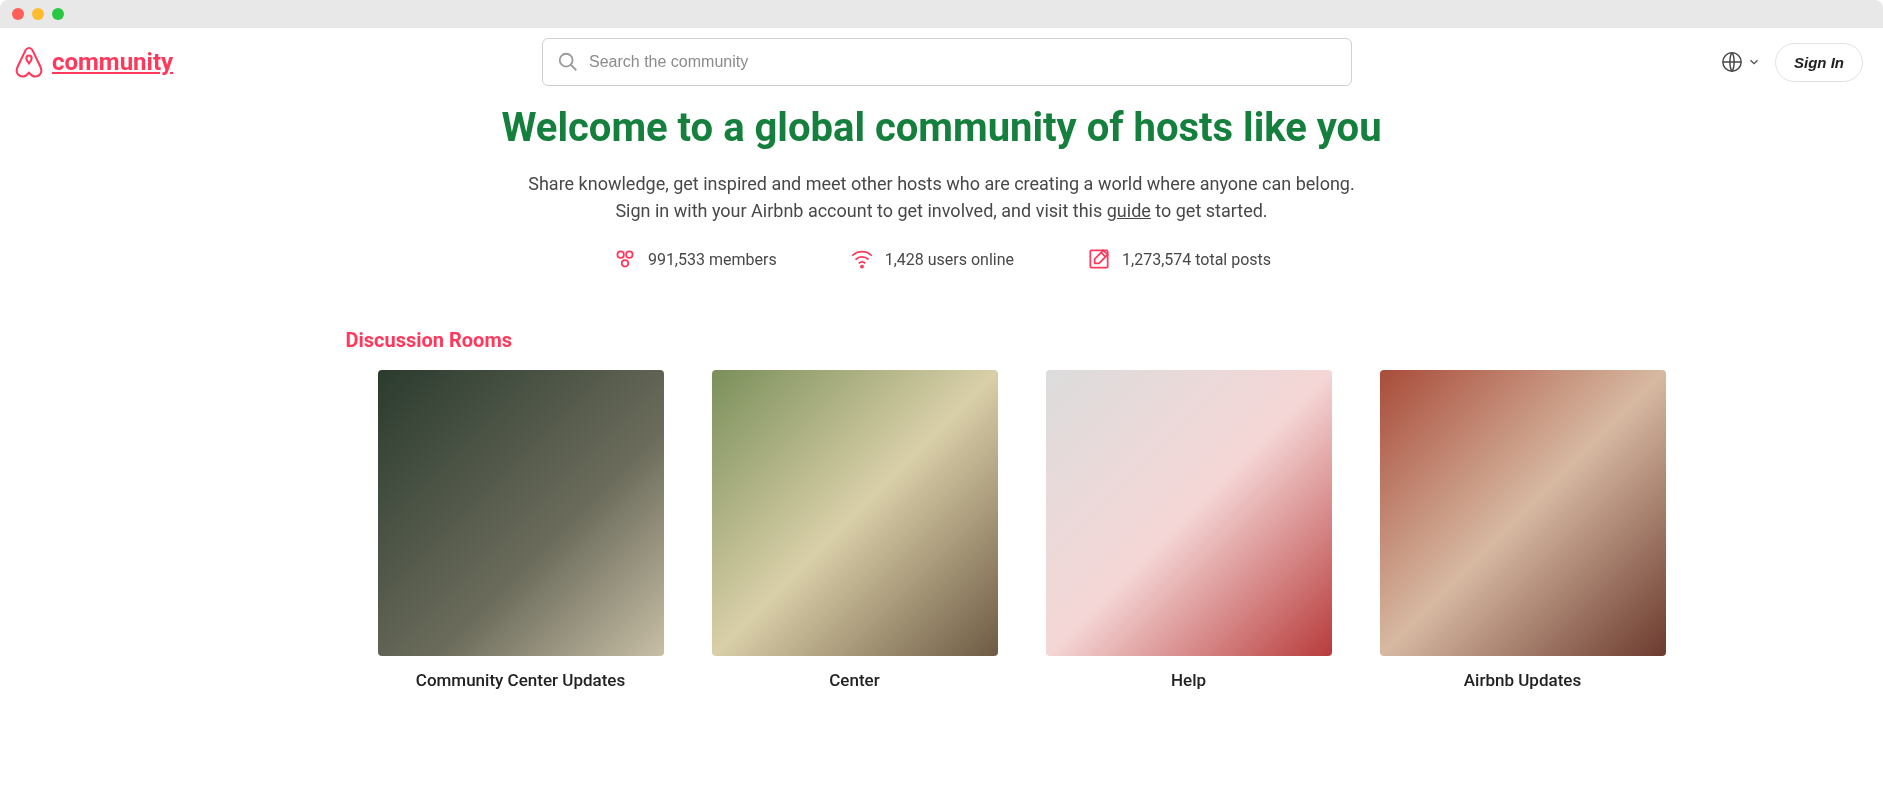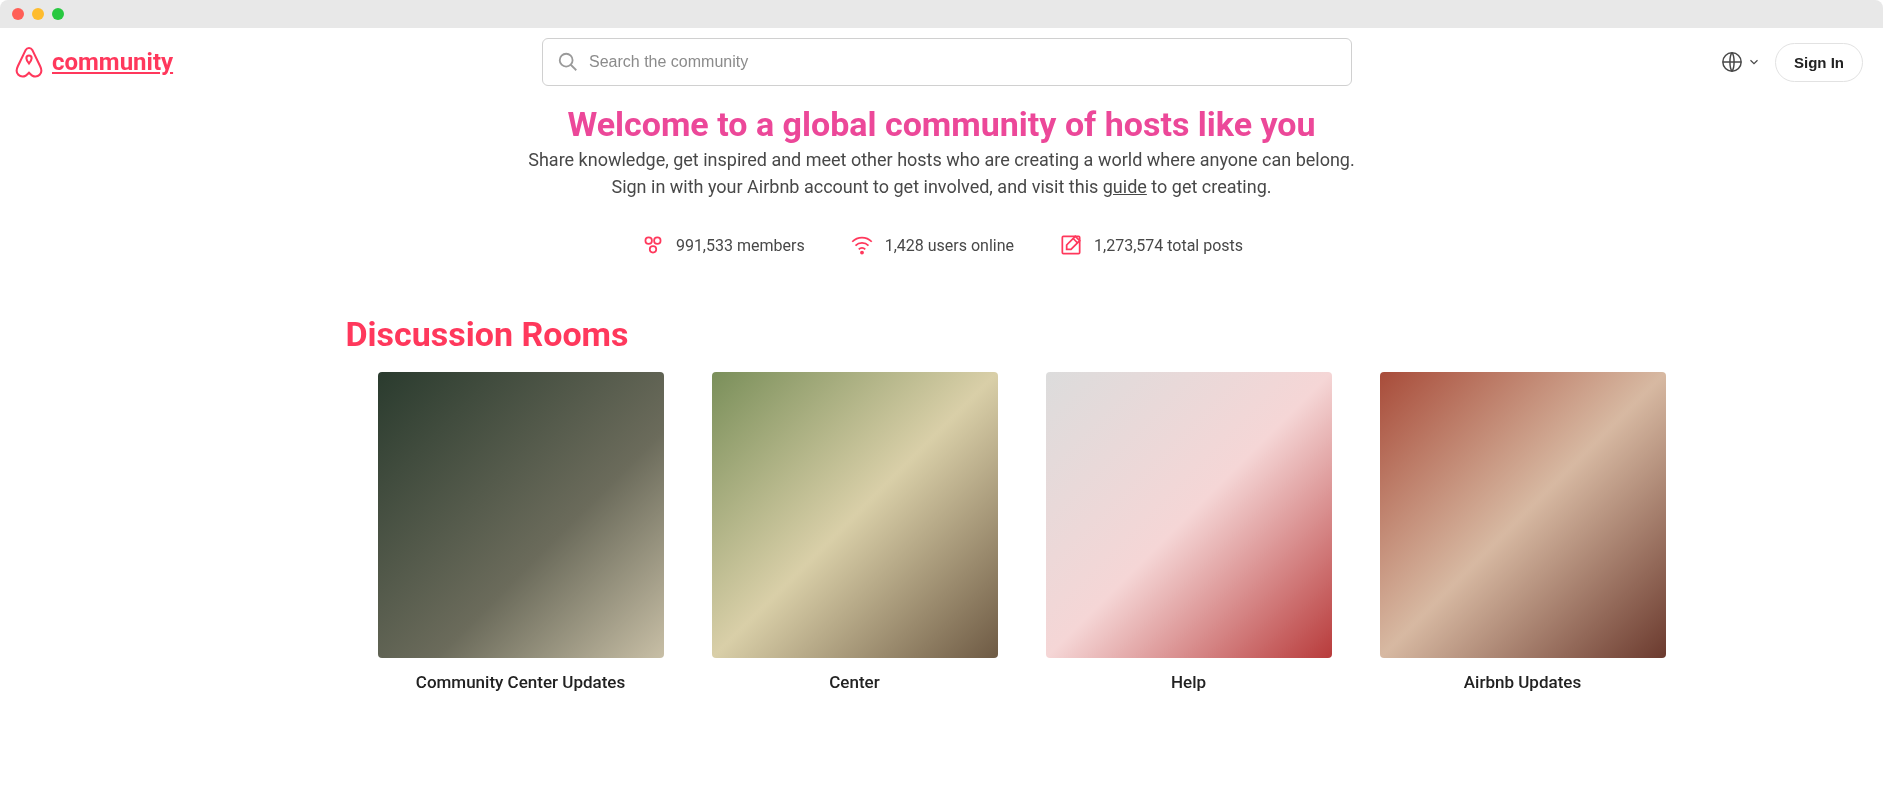--- a/index.html
+++ b/index.html
@@ -82,68 +82,69 @@
   }
   .signin-btn {
     border: 1px solid #e2e2e2;
     border-radius: 22px;
     padding: 10px 18px;
     font-size: 15px;
     font-weight: 600;
     color: #222;
     background: #fff;
     cursor: pointer;
+    font-style: italic;
   }
 
   
   .hero {
     text-align: center;
     max-width: 1100px;
     margin: 8px auto 0;
   }
   .hero h1 {
-    font-size: 34px;
+    font-size: 40px;
     font-weight: 700;
-    color: #ec4899;
-    margin-bottom: 2px;
+    color: #15803d;
+    margin-bottom: 19px;
   }
   .hero p {
     font-size: 18px;
     color: #484848;
     line-height: 1.5;
   }
   .hero a.guide {
     color: #484848;
     text-decoration: underline;
   }
 
   
   .stats {
     display: flex;
     justify-content: center;
-    gap: 44px;
-    margin: 32px 0 10px;
+    gap: 72px;
+    margin: 22px 0 10px;
   }
   .stat {
     display: flex;
     align-items: center;
     gap: 10px;
     color: #484848;
     font-size: 16px;
   }
   .stat svg { color: #FF385C; }
 
   
   .section {
     width: 1192px;
     margin: 56px auto 0;
   }
   .section-title {
     color: #FF385C;
-    font-size: 34px;
+    font-size: 20px;
     font-weight: 700;
     margin-bottom: 18px;
   }
   .cards {
     display: flex;
     gap: 16px;
   }
   .card {
     width: 286px;
     cursor: pointer;
@@ -208,21 +209,21 @@
       </svg>
     </div>
     <button class="signin-btn">Sign In</button>
   </div>
 </div>
 
 <div class="hero">
   <h1>Welcome to a global community of hosts like you</h1>
   <p>
     <span>Share knowledge, get inspired and meet other hosts who are creating a world where anyone can belong.</span><br>
-    <span>Sign in with your Airbnb account to get involved, and visit this </span><a href="#" class="guide">guide</a><span> to get creating.</span>
+    <span>Sign in with your Airbnb account to get involved, and visit this </span><a href="#" class="guide">guide</a><span> to get started.</span>
   </p>
 </div>
 
 <div class="stats">
   <div class="stat">
     <svg width="26" height="26" viewBox="0 0 24 24" fill="none" stroke="#FF385C" stroke-width="1.6">
       <circle cx="8" cy="8" r="3"></circle>
         <circle cx="16" cy="8" r="3"></circle>
         <circle cx="12" cy="16" r="3"></circle>
     </svg>

